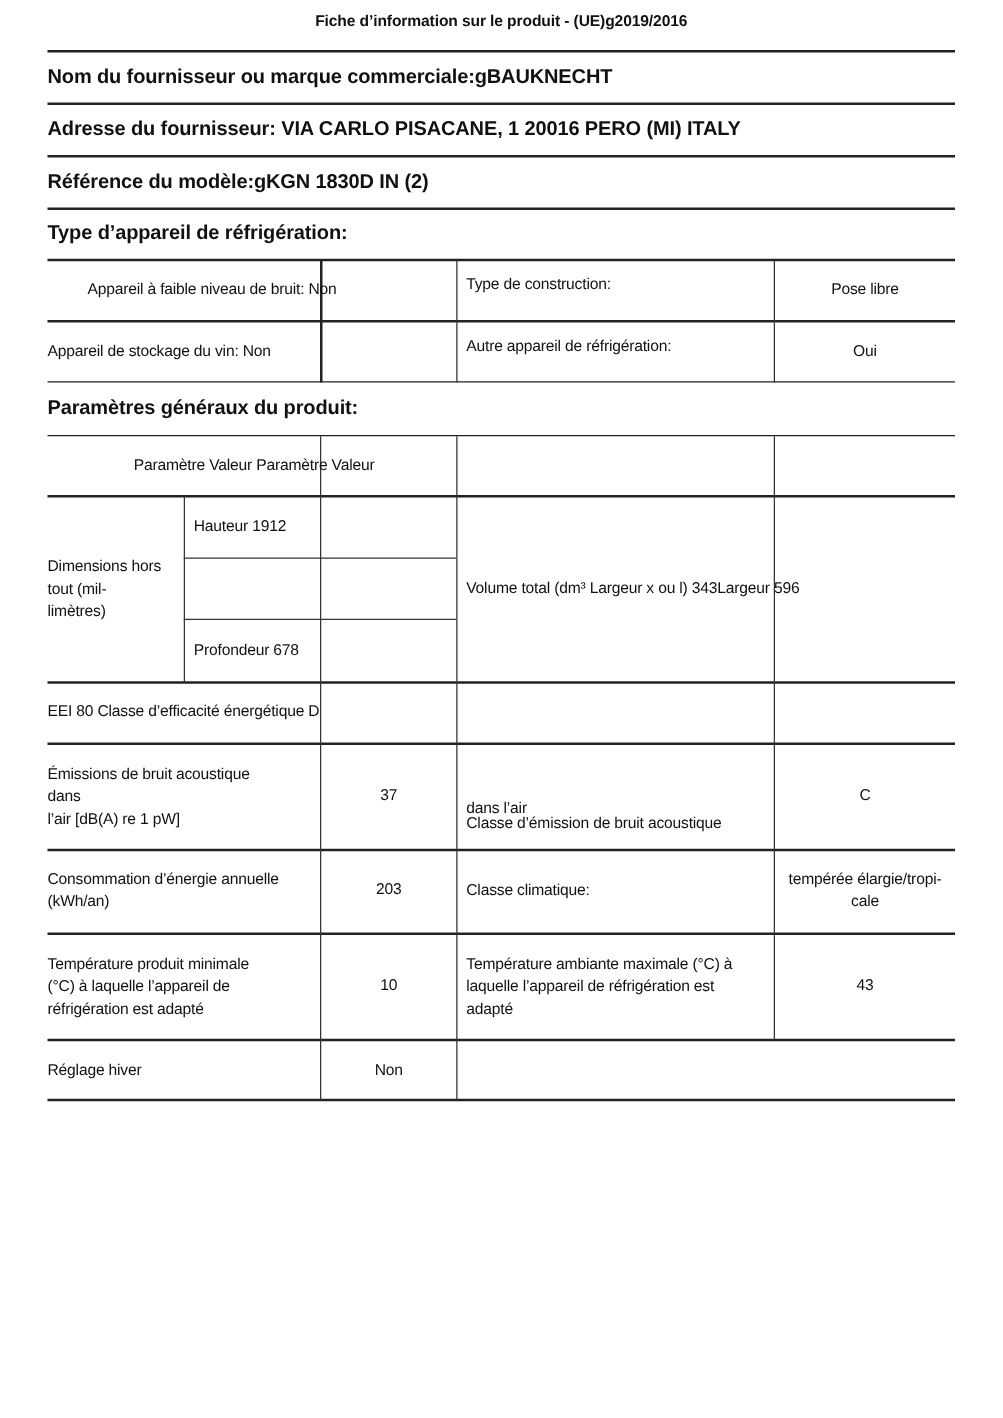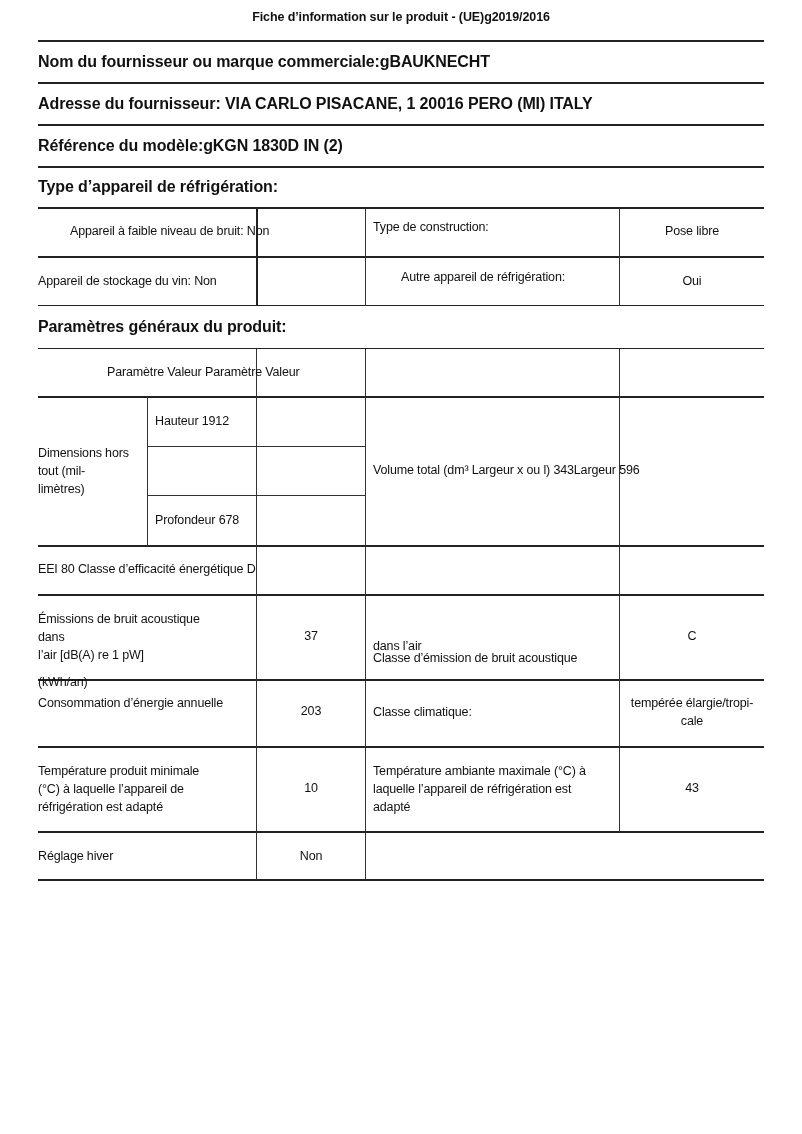--- a/index.html
+++ b/index.html
@@ -92,21 +92,21 @@
 <div class="bold-row" style="top:53px;">Nom du fournisseur ou marque commerciale:gBAUKNECHT</div>
 <div class="bold-row" style="top:95px;">Adresse du fournisseur: VIA CARLO PISACANE, 1 20016 PERO (MI) ITALY</div>
 <div class="bold-row" style="top:137px;">Référence du modèle:gKGN 1830D IN (2)</div>
 <div class="bold-row" style="top:178px;">Type d’appareil de réfrigération:</div>
 
 <div class="cell-text" style="left:38px; top:222px;margin-left:32px;">Appareil à faible niveau de bruit: Non</div>
 <div class="cell-text" style="left:373px; top:218px;">Type de construction:</div>
 <div class="cell-text center" style="left:620px; width:144px; top:222px;">Pose libre</div>
 
 <div class="cell-text" style="left:38px; top:272px;">Appareil de stockage du vin: Non</div>
-<div class="cell-text" style="left:373px; top:268px;margin-left:28px;">Autre appareil de réfrigération:</div>
+<div class="cell-text" style="left:373px; top:268px;">Autre appareil de réfrigération:</div>
 <div class="cell-text center" style="left:620px; width:144px; top:272px;">Oui</div>
 
 <div class="bold-row" style="top:318px;">Paramètres généraux du produit:</div>
 
 <div class="cell-text" style="left:107px; top:363px;">Paramètre Valeur Paramètre Valeur</div>
 
 <div class="cell-text" style="left:38px; top:444px;">Dimensions hors</div>
 <div class="cell-text" style="left:38px; top:462px;">tout (mil-</div>
 <div class="cell-text" style="left:38px; top:480px;">limètres)</div>
 <div class="cell-text" style="left:155px; top:412px;">Hauteur 1912</div>
@@ -118,21 +118,21 @@
 
 <div class="cell-text" style="left:38px; top:610px;">Émissions de bruit acoustique</div>
 <div class="cell-text" style="left:38px; top:628px;">dans</div>
 <div class="cell-text" style="left:38px; top:646px;">l’air [dB(A) re 1 pW]</div>
 <div class="cell-text center" style="left:257px; width:108px; top:627px;">37</div>
 <div class="cell-text" style="left:373px; top:618px;margin-top:31px;">Classe d’émission de bruit acoustique</div>
 <div class="cell-text" style="left:373px; top:637px;">dans l’air</div>
 <div class="cell-text center" style="left:620px; width:144px; top:627px;">C</div>
 
 <div class="cell-text" style="left:38px; top:694px;">Consommation d’énergie annuelle</div>
-<div class="cell-text" style="left:38px; top:673px;">(kWh/an)</div>
+<div class="cell-text" style="left:38px; top:712px;">(kWh/an)</div>
 <div class="cell-text center" style="left:257px; width:108px; top:702px;">203</div>
 <div class="cell-text" style="left:373px; top:703px;">Classe climatique:</div>
 <div class="cell-text center" style="left:620px; width:144px; top:694px;">tempérée élargie/tropi-</div>
 <div class="cell-text center" style="left:620px; width:144px; top:712px;">cale</div>
 
 <div class="cell-text" style="left:38px; top:762px;">Température produit minimale</div>
 <div class="cell-text" style="left:38px; top:780px;">(°C) à laquelle l’appareil de</div>
 <div class="cell-text" style="left:38px; top:798px;">réfrigération est adapté</div>
 <div class="cell-text center" style="left:257px; width:108px; top:779px;">10</div>
 <div class="cell-text" style="left:373px; top:762px;">Température ambiante maximale (°C) à</div>

